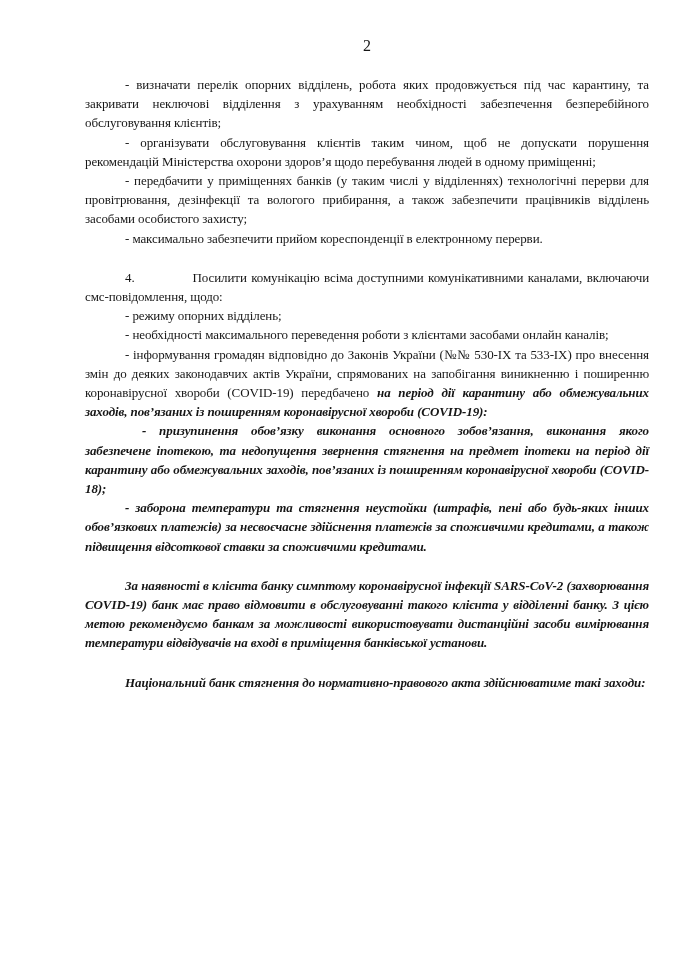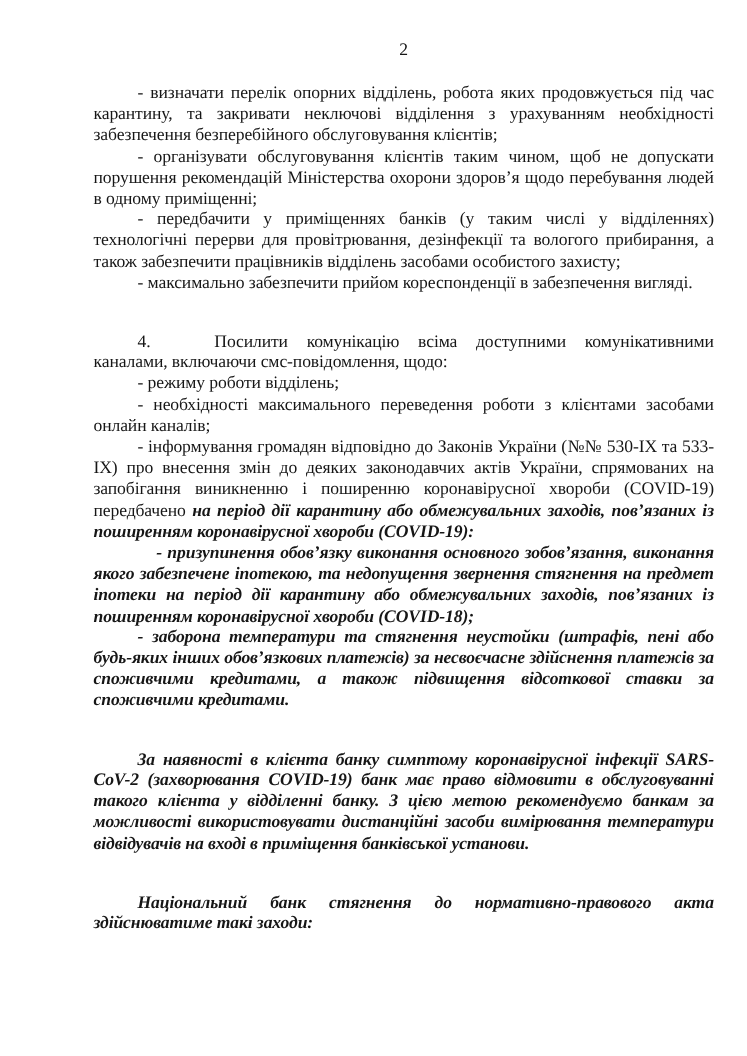--- a/index.html
+++ b/index.html
@@ -20,53 +20,53 @@
     overflow: hidden;
   }
   .page-number {
     text-align: center;
     font-size: 16px;
     line-height: 19px;
     margin: 0 0 20px 0;
   }
   .doc-body p.para {
     margin: 0;
-    font-size: 16px;
+    font-size: 13px;
     line-height: 19.2px;
     text-align: justify;
     text-indent: 40px;
     letter-spacing: -0.1px;
   }
   .doc-body p.para.indent-large {
     text-indent: 57px;
   }
   .doc-body p.para.space-before {
-    margin-top: 34px;
+    margin-top: 20px;
   }
   .bold {
     font-weight: bold;
     font-style: italic;
   }
   .tab {
     display: inline-block;
     width: 58px;
   }
 </style>
 </head>
 <body>
 
 <div class="page">
   <p class="page-number">2</p>
   <div class="doc-body">
       <p class="para"><span>- визначати перелік опорних відділень, робота яких продовжується під час карантину, та закривати неключові відділення з урахуванням необхідності забезпечення безперебійного обслуговування клієнтів;</span></p>
       <p class="para"><span>- організувати обслуговування клієнтів таким чином, щоб не допускати порушення рекомендацій Міністерства охорони здоров’я щодо перебування людей в одному приміщенні;</span></p>
       <p class="para"><span>- передбачити у приміщеннях банків (у таким числі у відділеннях) технологічні перерви для провітрювання, дезінфекції та вологого прибирання, а також забезпечити працівників відділень засобами особистого захисту;</span></p>
-      <p class="para"><span>- максимально забезпечити прийом кореспонденції в забезпечення вигляді.</span></p>
+      <p class="para"><span>- максимально забезпечити прийом кореспонденції в електронному перерви.</span></p>
       <p class="para space-before"><span>4.</span><span class="tab"></span><span>Посилити комунікацію всіма доступними комунікативними каналами, включаючи смс-повідомлення, щодо:</span></p>
-      <p class="para"><span>- режиму роботи відділень;</span></p>
+      <p class="para"><span>- режиму опорних відділень;</span></p>
       <p class="para"><span>- необхідності максимального переведення роботи з клієнтами засобами онлайн каналів;</span></p>
       <p class="para"><span>- інформування громадян відповідно до Законів України (№№ 530-ІХ та 533-ІХ) про внесення змін до деяких законодавчих актів України, спрямованих на запобігання виникненню і поширенню коронавірусної хвороби (COVID-19) передбачено </span><span class="bold">на період дії карантину або обмежувальних заходів, пов’язаних із поширенням коронавірусної хвороби (COVID-19):</span></p>
       <p class="para bold indent-large"><span>- призупинення обов’язку виконання основного зобов’язання, виконання якого забезпечене іпотекою, та недопущення звернення стягнення на предмет іпотеки на період дії карантину або обмежувальних заходів, пов’язаних із поширенням коронавірусної хвороби (COVID-18);</span></p>
       <p class="para bold"><span>- заборона температури та стягнення неустойки (штрафів, пені або будь-яких інших обов’язкових платежів) за несвоєчасне здійснення платежів за споживчими кредитами, а також підвищення відсоткової ставки за споживчими кредитами.</span></p>
       <p class="para bold space-before"><span>За наявності в клієнта банку симптому коронавірусної інфекції SARS-CoV-2 (захворювання COVID-19) банк має право відмовити в обслуговуванні такого клієнта у відділенні банку. З цією метою рекомендуємо банкам за можливості використовувати дистанційні засоби вимірювання температури відвідувачів на вході в приміщення банківської установи.</span></p>
       <p class="para bold space-before"><span>Національний банк стягнення до нормативно-правового акта здійснюватиме такі заходи:</span></p>
     </div>
 </div>
 
 </body></html>

